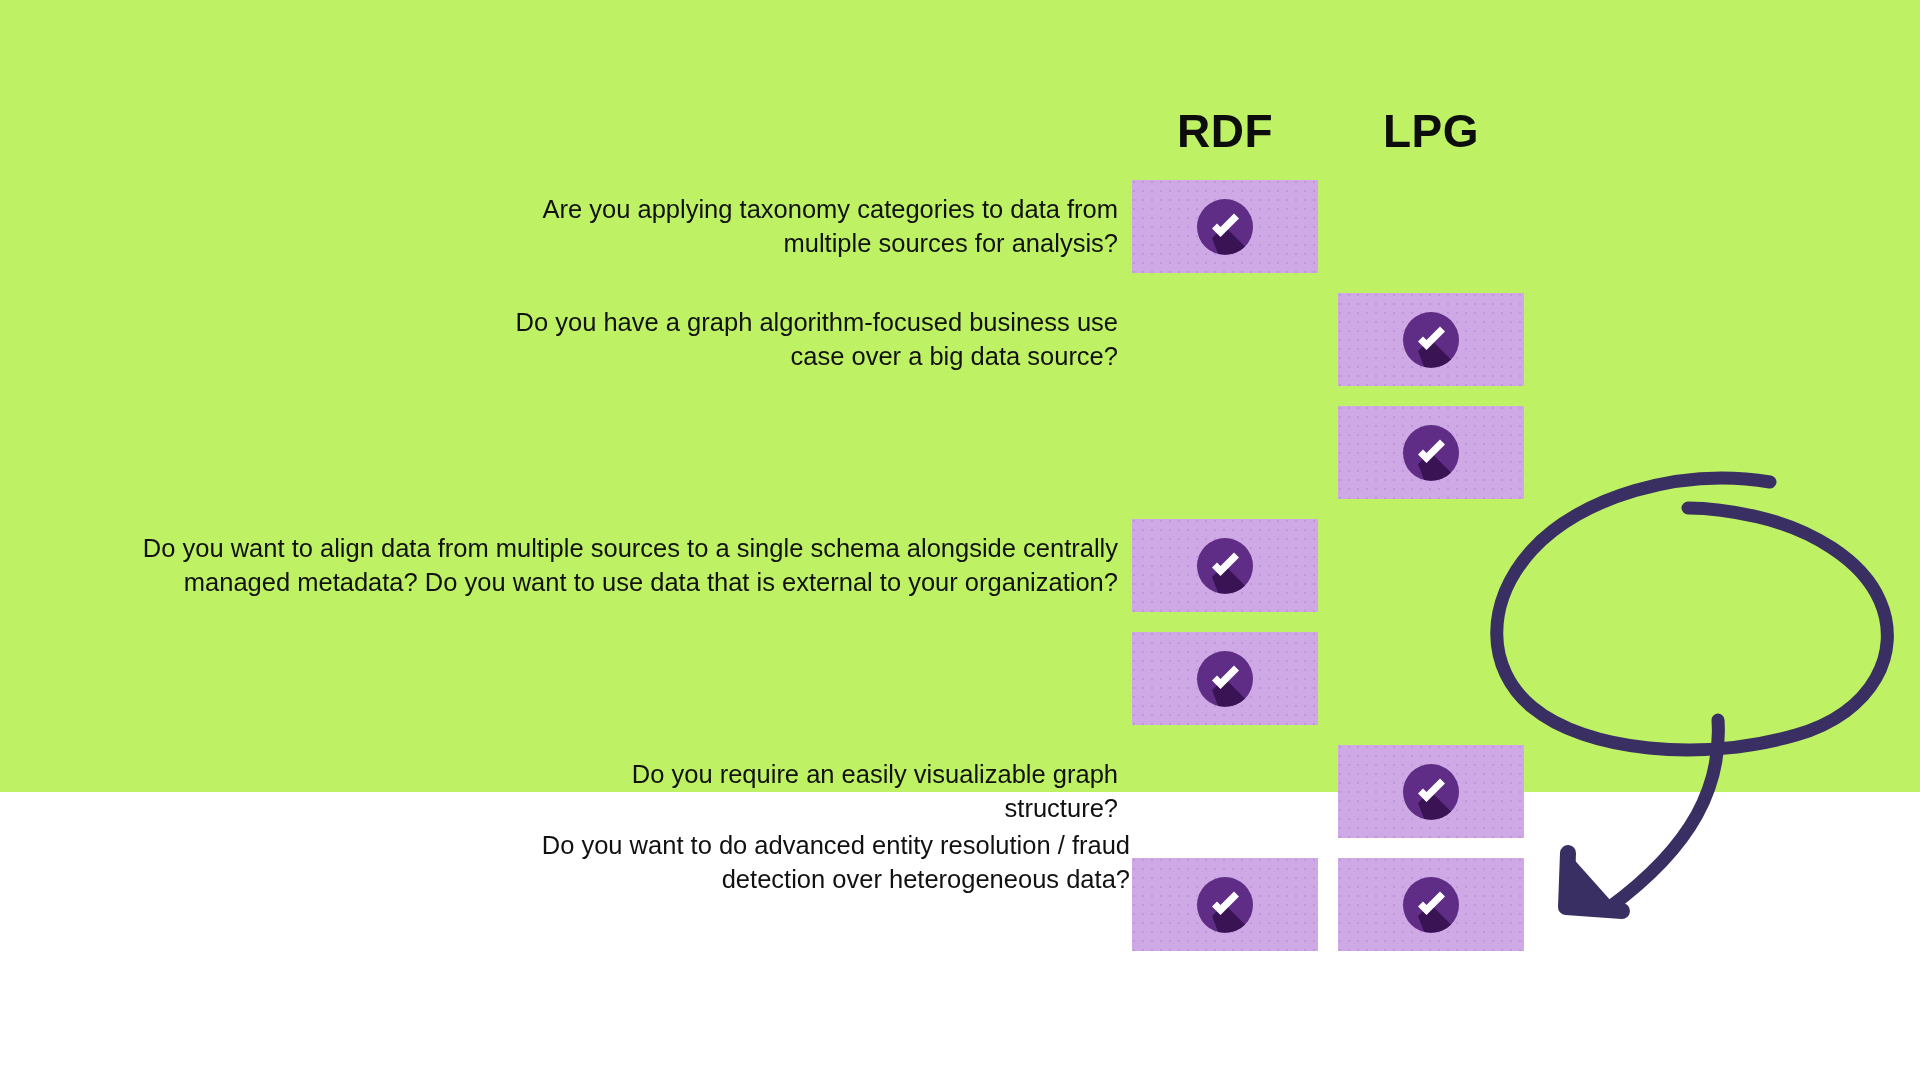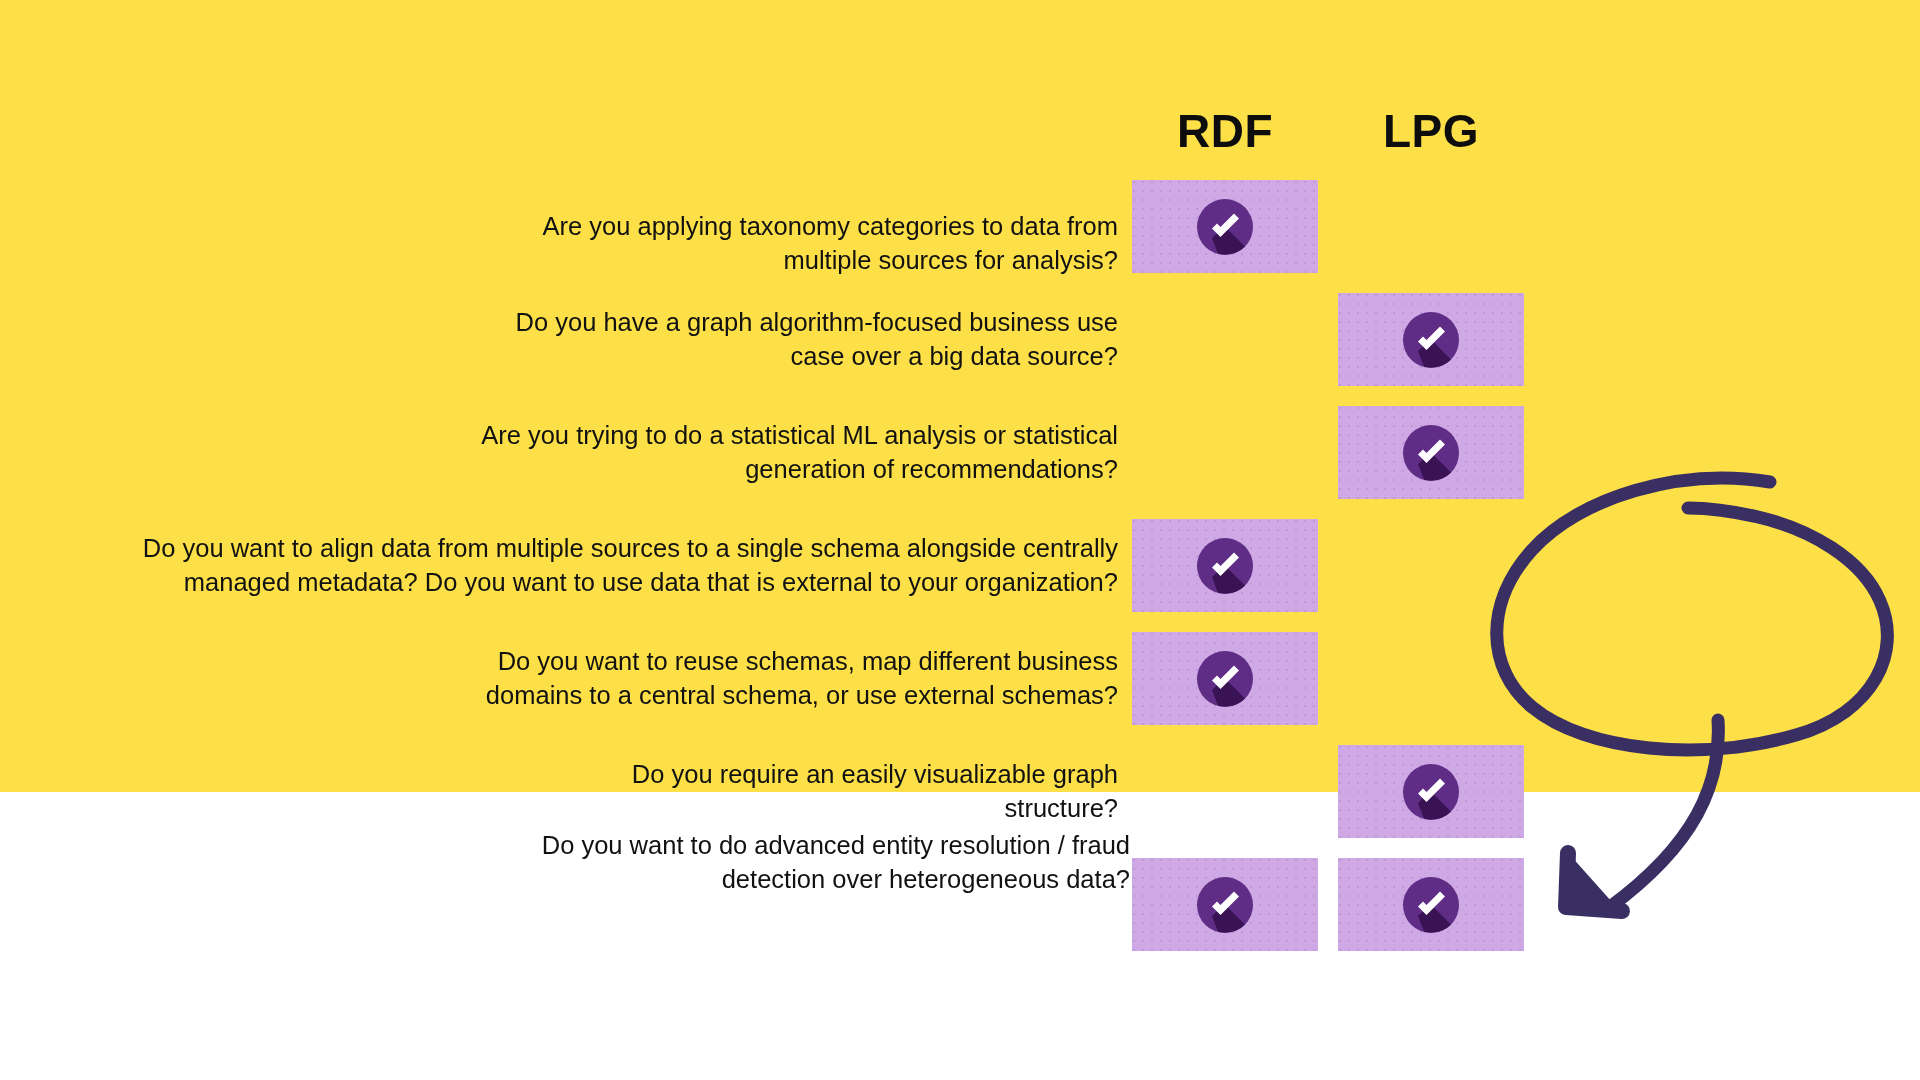--- a/index.html
+++ b/index.html
@@ -12,21 +12,21 @@
     height: 1080px;
     overflow: hidden;
     font-family: "Liberation Sans", sans-serif;
     position: relative;
   }
 
   #canvas {
     position: relative;
     width: 1920px;
     height: 792px;
-    background: #fde047;
+    background: #bef264;
   }
 
   
   .col-header {
     position: absolute;
     font-family: "Liberation Sans", sans-serif;
     font-weight: 700;
     font-size: 46px;
     letter-spacing: 0.5px;
     color: #0d0d0d;
@@ -122,21 +122,21 @@
   }
 </style>
 </head>
 <body>
 
 <div id="canvas">
 
   <div class="col-header" id="hdr-rdf">RDF</div>
   <div class="col-header" id="hdr-lpg">LPG</div>
 
-  <div class="q-wrap" style="top:209px;">
+  <div class="q-wrap" style="top:192px;">
     <span class="q-inner" style="width:660px;">Are you applying taxonomy categories to data from multiple sources for analysis?</span>
   </div>
   <div class="tile rdf" style="top:180px;">
     <span class="check-badge">
       <span class="shadow"></span>
       <svg viewBox="0 0 56 56" aria-hidden="true">
         <path d="M15 29.5 L23.5 38 L42 19.5 L37 14.5 L23.5 28 L20 24.5 Z" fill="#ffffff"></path>
       </svg>
     </span>
   </div>
@@ -146,23 +146,20 @@
   </div>
   <div class="tile lpg" style="top:293px;">
     <span class="check-badge">
       <span class="shadow"></span>
       <svg viewBox="0 0 56 56" aria-hidden="true">
         <path d="M15 29.5 L23.5 38 L42 19.5 L37 14.5 L23.5 28 L20 24.5 Z" fill="#ffffff"></path>
       </svg>
     </span>
   </div>
 
-  <div class="q-wrap" style="top:418px;">
-    <span class="q-inner" style="width:700px;">Are you trying to do a statistical ML analysis or statistical generation of recommendations?</span>
-  </div>
   <div class="tile lpg" style="top:406px;">
     <span class="check-badge">
       <span class="shadow"></span>
       <svg viewBox="0 0 56 56" aria-hidden="true">
         <path d="M15 29.5 L23.5 38 L42 19.5 L37 14.5 L23.5 28 L20 24.5 Z" fill="#ffffff"></path>
       </svg>
     </span>
   </div>
 
   <div class="q-wrap" style="top:531px;">
@@ -170,23 +167,20 @@
   </div>
   <div class="tile rdf" style="top:519px;">
     <span class="check-badge">
       <span class="shadow"></span>
       <svg viewBox="0 0 56 56" aria-hidden="true">
         <path d="M15 29.5 L23.5 38 L42 19.5 L37 14.5 L23.5 28 L20 24.5 Z" fill="#ffffff"></path>
       </svg>
     </span>
   </div>
 
-  <div class="q-wrap" style="top:644px;">
-    <span class="q-inner" style="width:665px;">Do you want to reuse schemas, map different business domains to a central schema, or use external schemas?</span>
-  </div>
   <div class="tile rdf" style="top:632px;">
     <span class="check-badge">
       <span class="shadow"></span>
       <svg viewBox="0 0 56 56" aria-hidden="true">
         <path d="M15 29.5 L23.5 38 L42 19.5 L37 14.5 L23.5 28 L20 24.5 Z" fill="#ffffff"></path>
       </svg>
     </span>
   </div>
 
   <div class="q-wrap" style="top:757px;">

